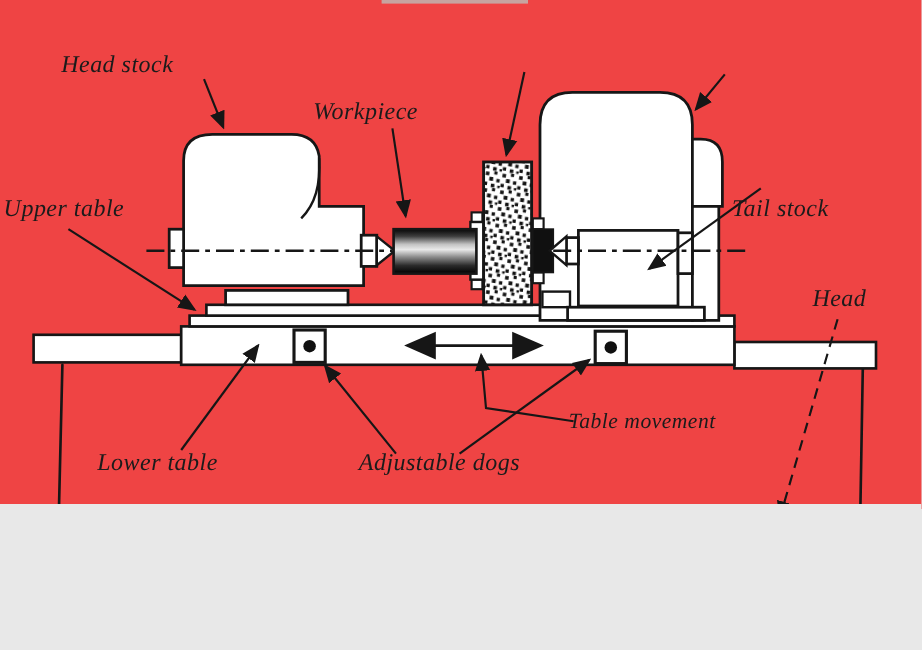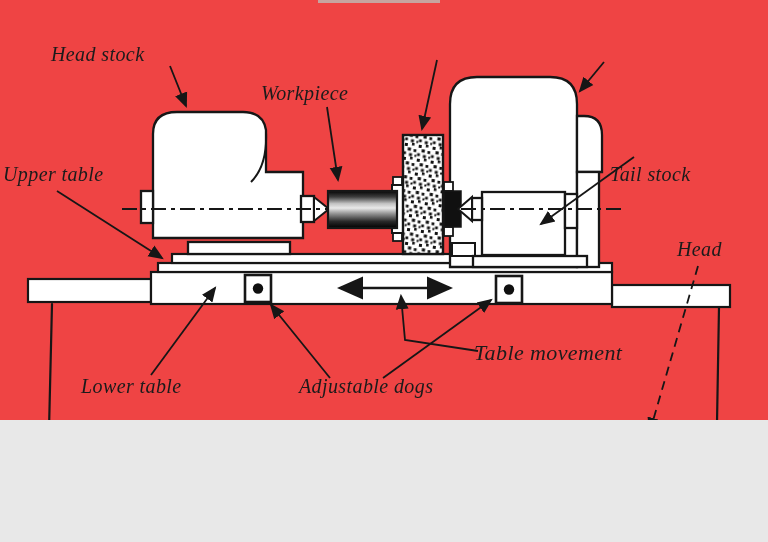--- a/index.html
+++ b/index.html
@@ -23,21 +23,21 @@
   }
   .lbl-head-stock{left:51px;top:44px;}
   .lbl-grinding-wheel{left:342px;top:37px;}
   .lbl-wheel-head{left:573px;top:36px;}
   .lbl-workpiece{left:261px;top:83px;}
   .lbl-tail-stock{left:610px;top:131px;margin-top:33px;}
   .lbl-upper-table{left:3px;top:164px;}
   .lbl-base{left:677px;top:239px;}
   .lbl-lower-table{left:81px;top:376px;}
   .lbl-adjustable-dogs{left:299px;top:376px;}
-  .lbl-table-movement{left:474px;top:342px;font-size:22px;}
+  .lbl-table-movement{left:474px;top:342px;font-size:18px;}
   .artifact{
     position:absolute;left:318px;top:0;width:122px;height:3px;
     background:#bdbdb8;opacity:.8;
   }
 </style>
 </head>
 <body>
 
 <div class="stage">
 

